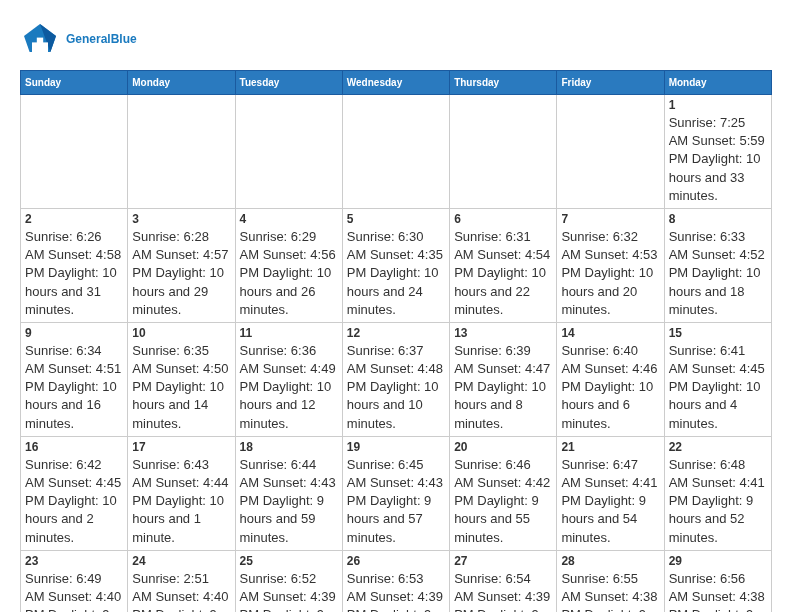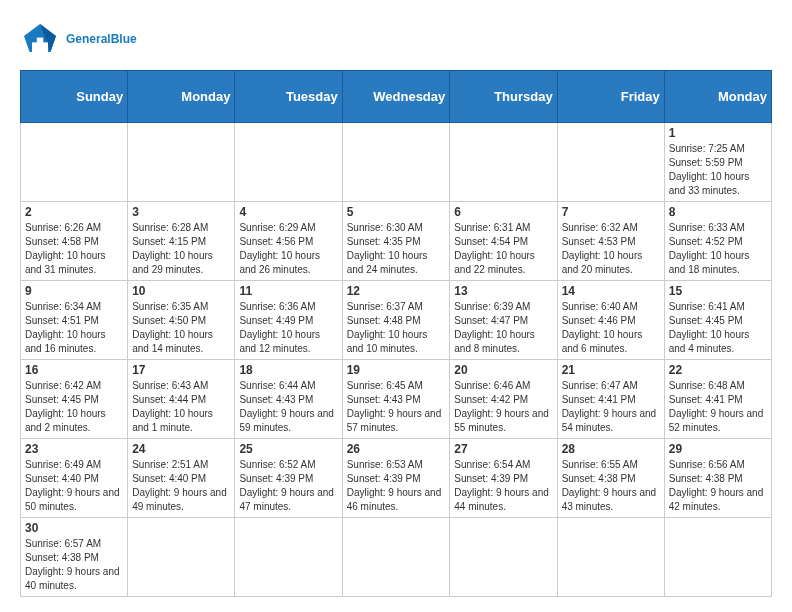--- a/index.html
+++ b/index.html
@@ -47,45 +47,45 @@
       color: #555;
     }
     .calendar {
       width: 100%;
       border-collapse: collapse;
       border: 1px solid #ccc;
     }
     .calendar th {
       background: #2a7abf;
       color: #fff;
-      font-size: 13px;
+      font-size: 10px;
       font-weight: bold;
-      padding: 18px 4px;
-      text-align: right;
+      padding: 6px 4px;
+      text-align: left;
       border: 1px solid #1a5a9f;
     }
     .calendar td {
       vertical-align: top;
       border: 1px solid #ccc;
       padding: 3px 4px;
       width: 108px;
       min-height: 80px;
       background: #fff;
       font-size: 10px;
       color: #333;
     }
     .day-num {
       font-size: 12px;
       font-weight: bold;
       color: #333;
       display: block;
       margin-bottom: 2px;
     }
     .day-info {
-      font-size: 10px;
+      font-size: 13px;
       line-height: 1.4;
       color: #333;
     }
     .empty-cell {
       background: #f5f5f5;
     }
     .last-row td {
       min-height: 60px;
     }
   </style>
@@ -138,21 +138,21 @@
       <tr>
         <td>
           <span class="day-num">2</span>
           <div class="day-info">Sunrise: 6:26 AM
 Sunset: 4:58 PM
 Daylight: 10 hours and 31 minutes.</div>
         </td>
         <td>
           <span class="day-num">3</span>
           <div class="day-info">Sunrise: 6:28 AM
-Sunset: 4:15 PM
+Sunset: 4:57 PM
 Daylight: 10 hours and 29 minutes.</div>
         </td>
         <td>
           <span class="day-num">4</span>
           <div class="day-info">Sunrise: 6:29 AM
 Sunset: 4:56 PM
 Daylight: 10 hours and 26 minutes.</div>
         </td>
         <td>
           <span class="day-num">5</span>

